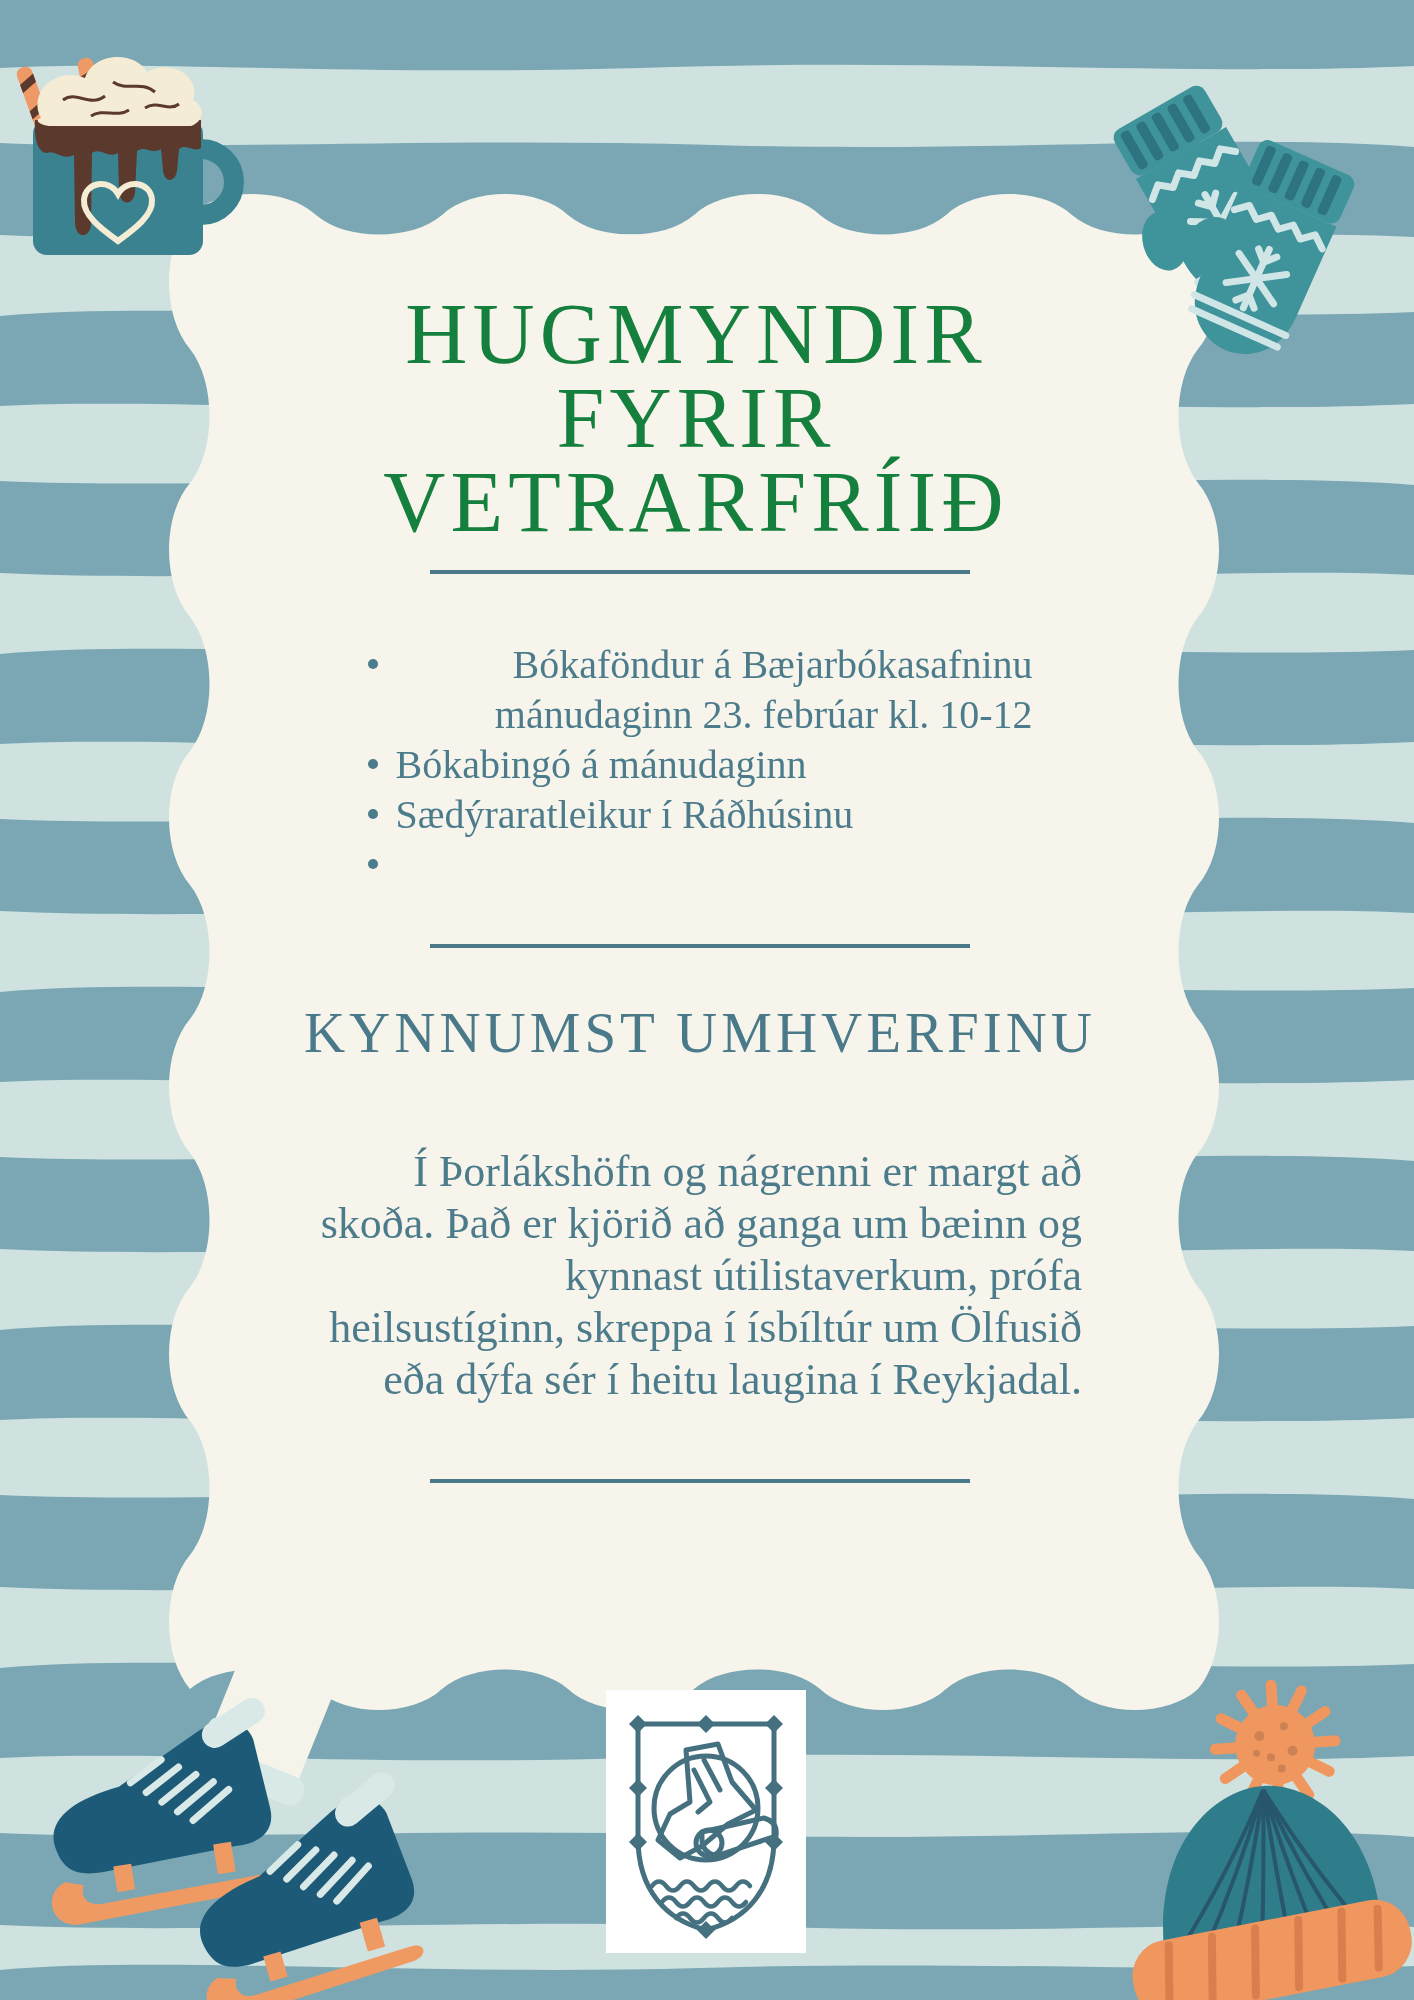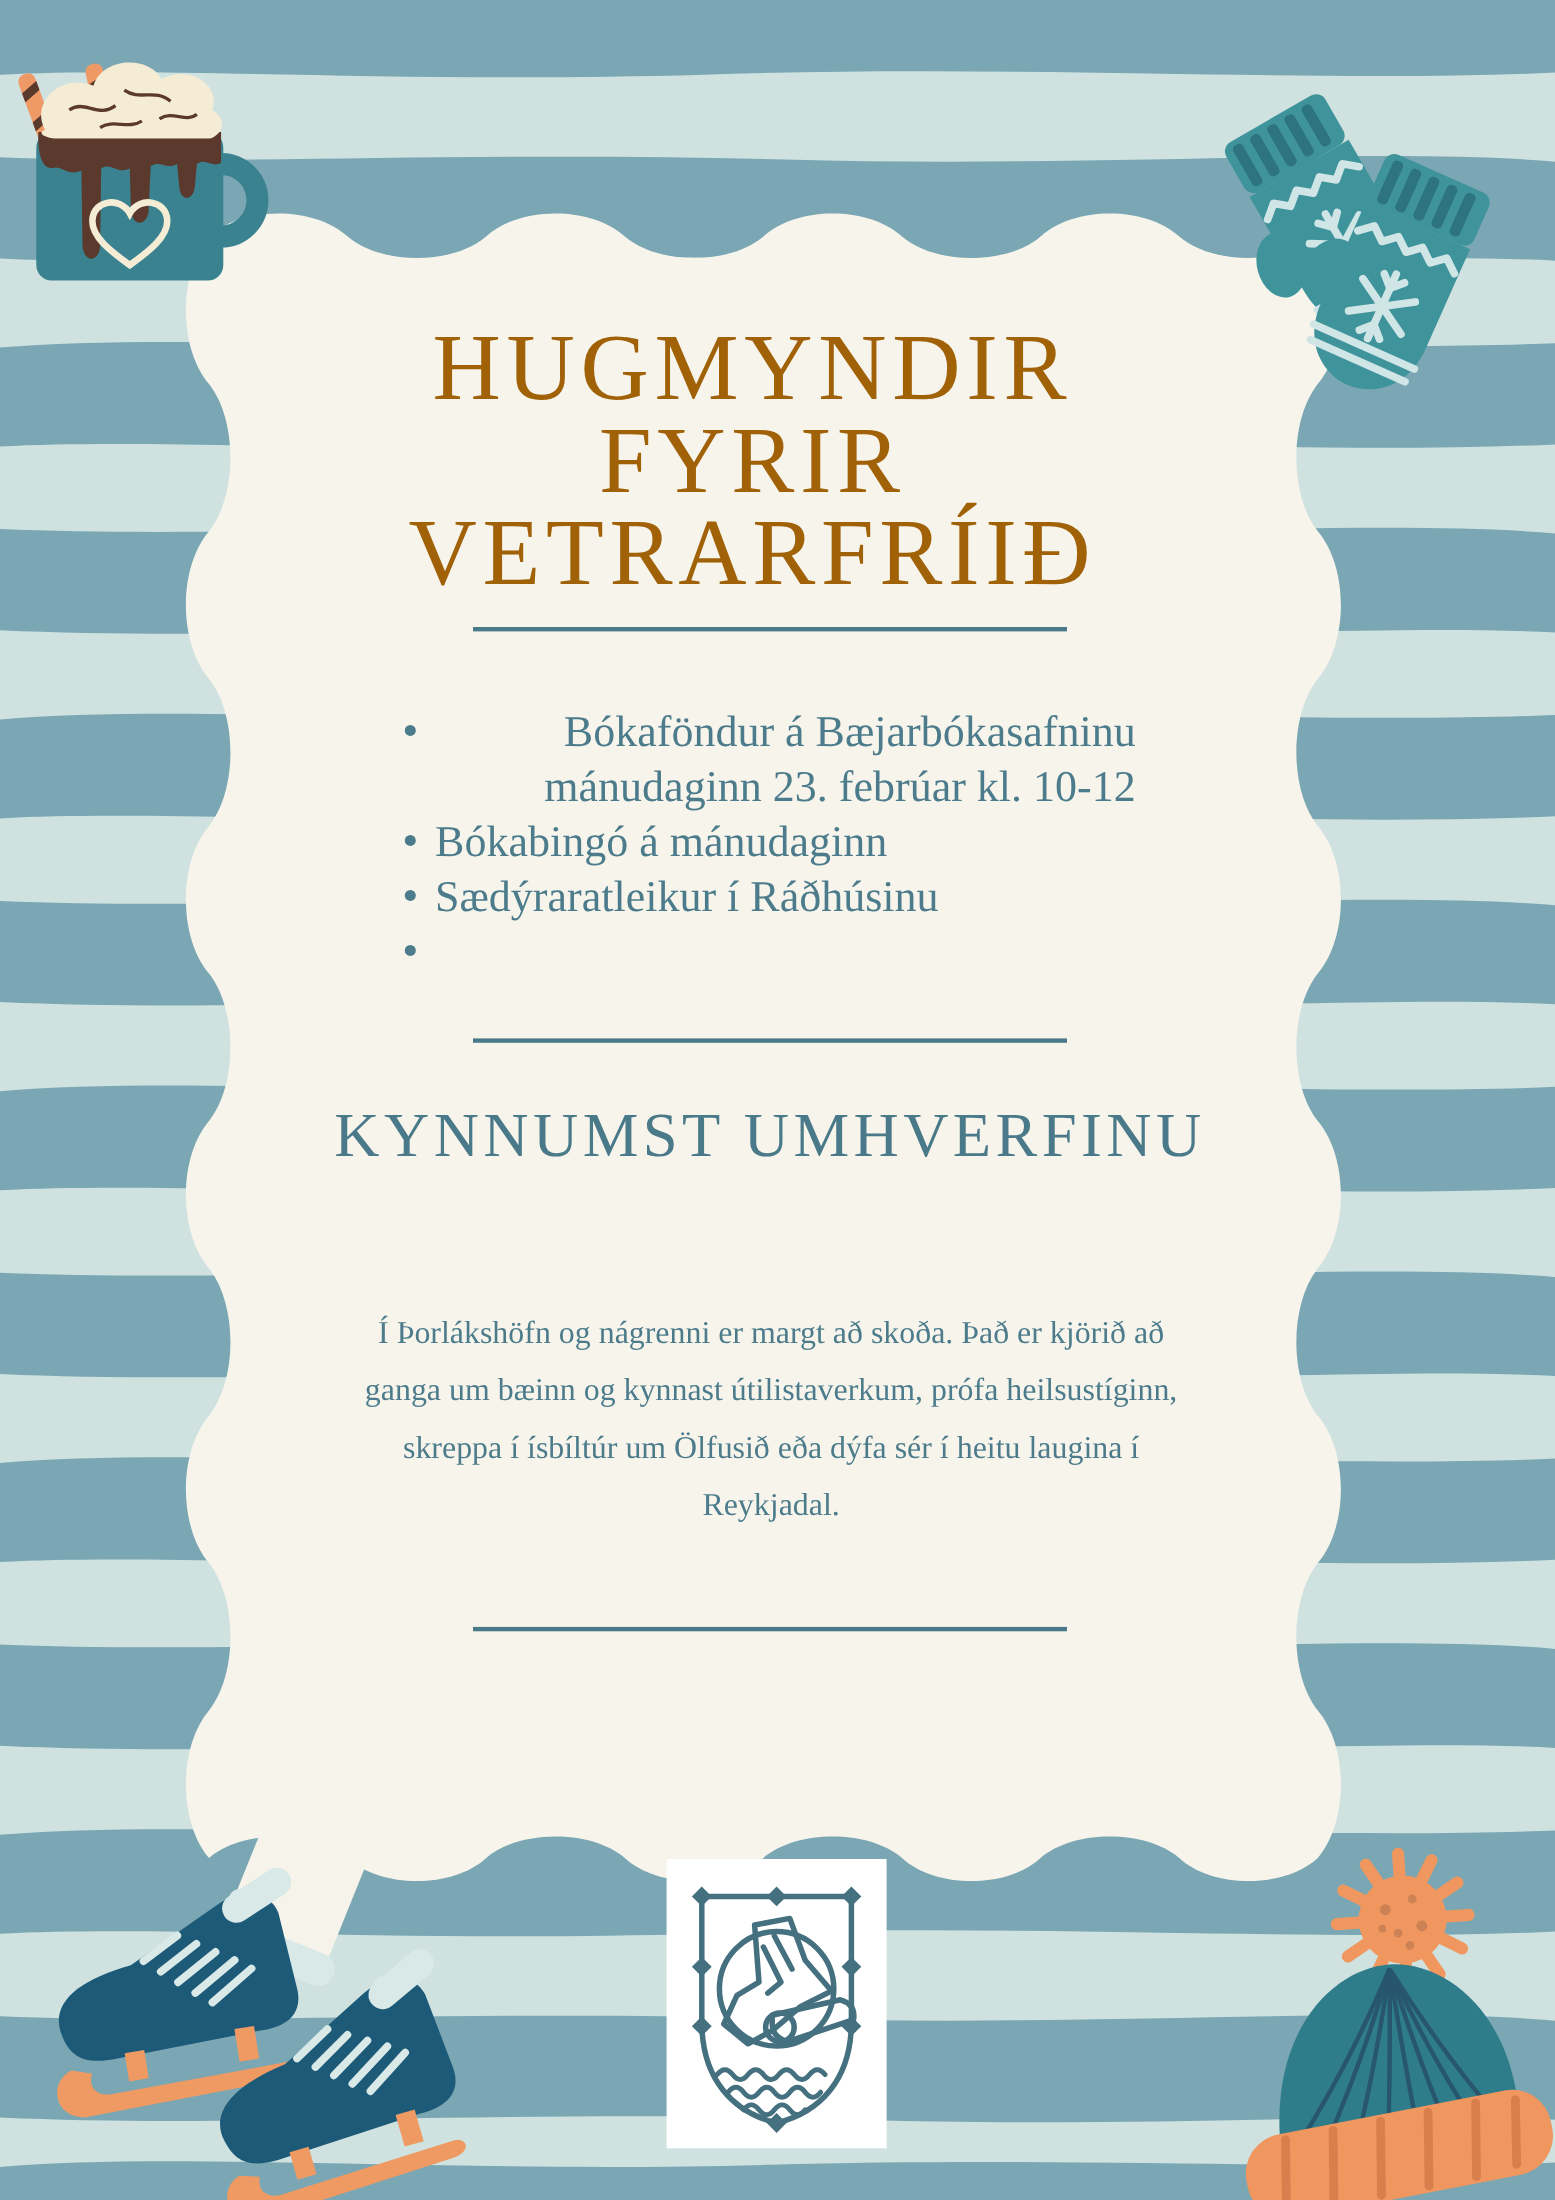--- a/index.html
+++ b/index.html
@@ -1,32 +1,32 @@
 <!DOCTYPE html>
 <html><head>
 <meta charset="utf-8">
 <style>
   html,body{margin:0;padding:0;background:#cfe2e0;}
   .poster{position:relative;width:1414px;height:2000px;overflow:hidden;
           font-family:"Liberation Serif","DejaVu Serif",serif;}
   .layer{position:absolute;left:0;top:0;}
   .abs{position:absolute;}
   .txt{color:#4c7c8b;}
-  .title{top:292px;left:184px;width:1000px;text-align:center;font-size:86px;
-         line-height:84px;letter-spacing:.06em;color:#a16207;}
+  .title{top:292px;left:196px;width:1000px;text-align:center;font-size:86px;
+         line-height:84px;letter-spacing:.06em;color:#15803d;}
   .divider{height:4px;background:#4a7a89;left:430px;width:540px;}
   .d1{top:570px}.d2{top:944px}.d3{top:1479px}
   .list-wrap{top:640px;left:200px;width:1000px;text-align:center;}
   .list-wrap ul{display:inline-block;text-align:right;margin:0;padding:0;list-style:none;}
   .list-wrap li{display:flex;max-width:665px;font-size:40px;line-height:50px;}
   .dot{flex:0 0 10px;width:10px;height:10px;border-radius:50%;background:#4c7c8b;
        margin:19px 18px 0 0;}
   .heading{top:1000px;left:200px;width:1000px;text-align:center;font-size:57px;
            letter-spacing:.07em;color:#4a7a89;}
-  .intro{top:1146px;left:320px;width:762px;text-align:center;font-size:29px;line-height:52px;margin-top:40px;}
+  .intro{top:1146px;left:320px;width:762px;text-align:right;font-size:44px;line-height:52px;}
   .logo-card{left:606px;top:1690px;width:200px;height:263px;background:#ffffff;}
 </style>
 </head>
 <body>
 
 <div class="poster">
 
   <svg class="layer" width="1414" height="2000" viewBox="0 0 1414 2000">
     <rect width="1414" height="2000" fill="#cfe2e0"></rect>
     <defs>

